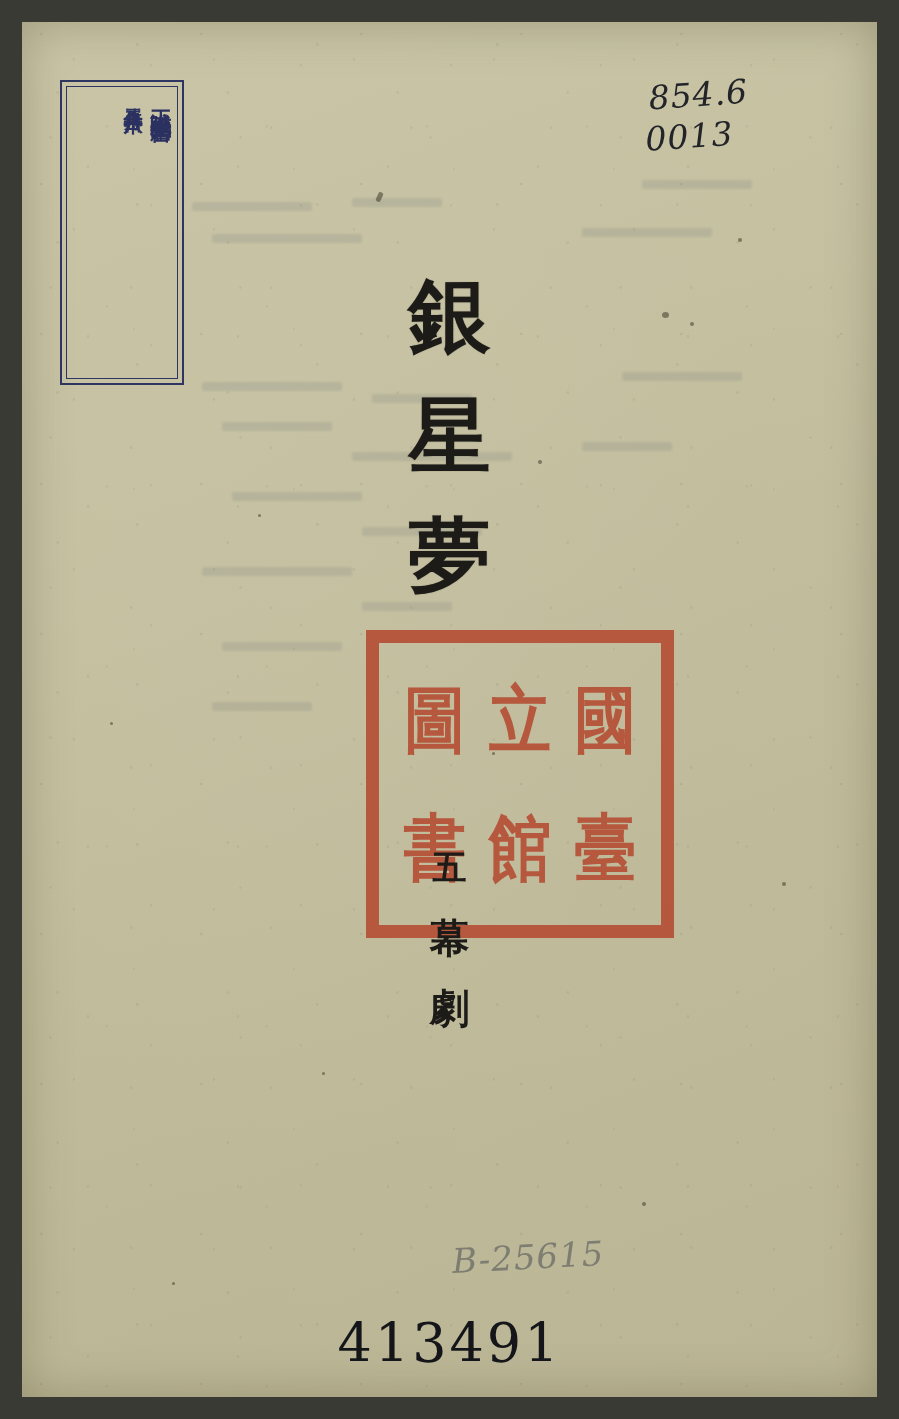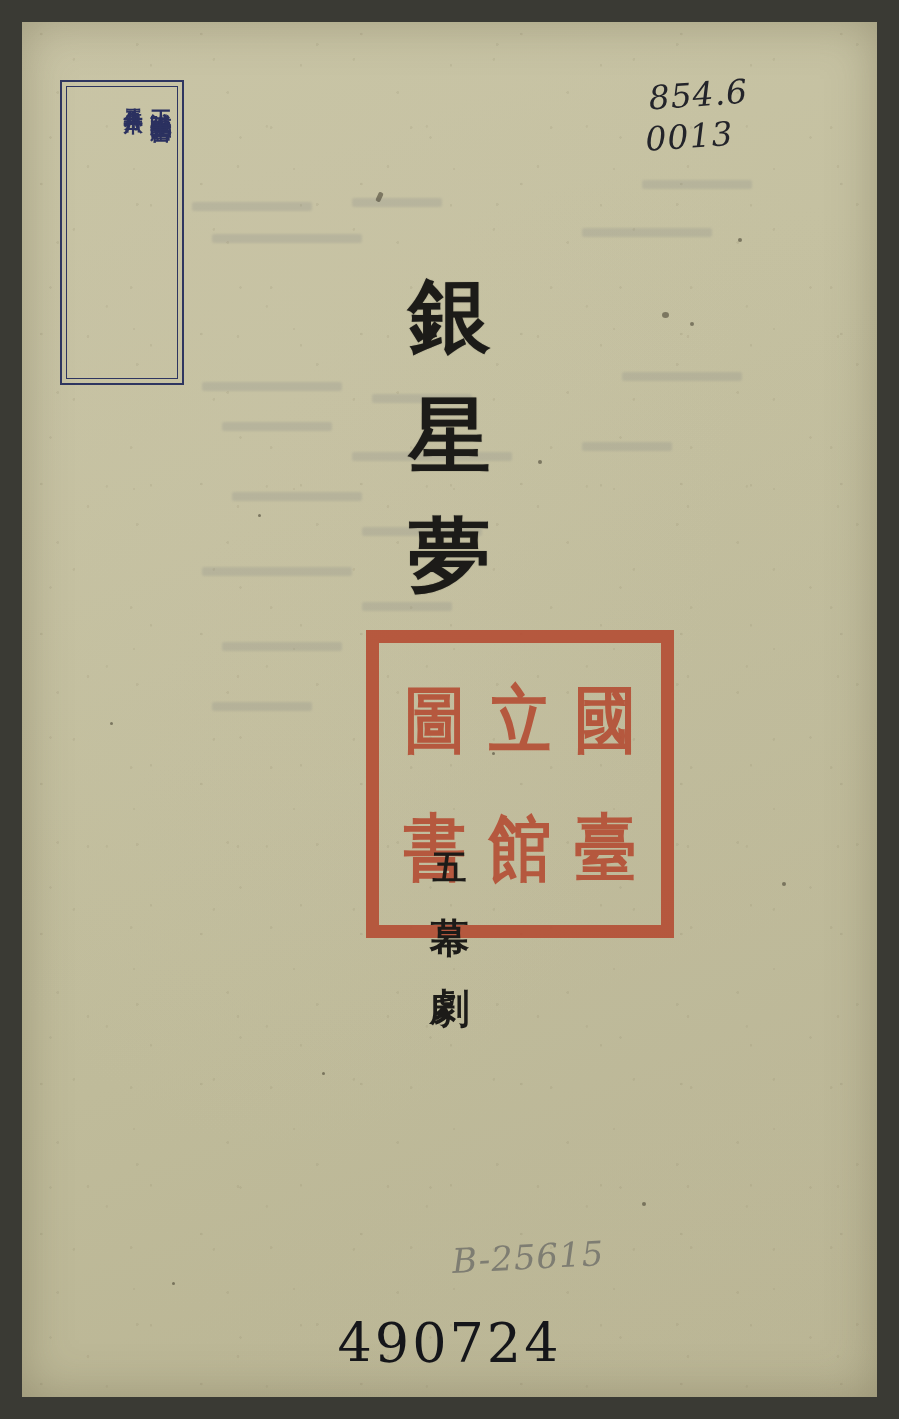--- a/index.html
+++ b/index.html
@@ -299,17 +299,17 @@
     </div>
 
     <div class="sub-column">
       <div class="sub-char first">五</div>
       <div class="sub-char">幕</div>
       <div class="sub-char">劇</div>
     </div>
 
     <div class="pencil-note">B-25615</div>
 
-    <div class="accession">490724</div>
+    <div class="accession">413491</div>
 
     <div class="edge-shadow"></div>
   </div>
 </div>
 
 </body></html>

